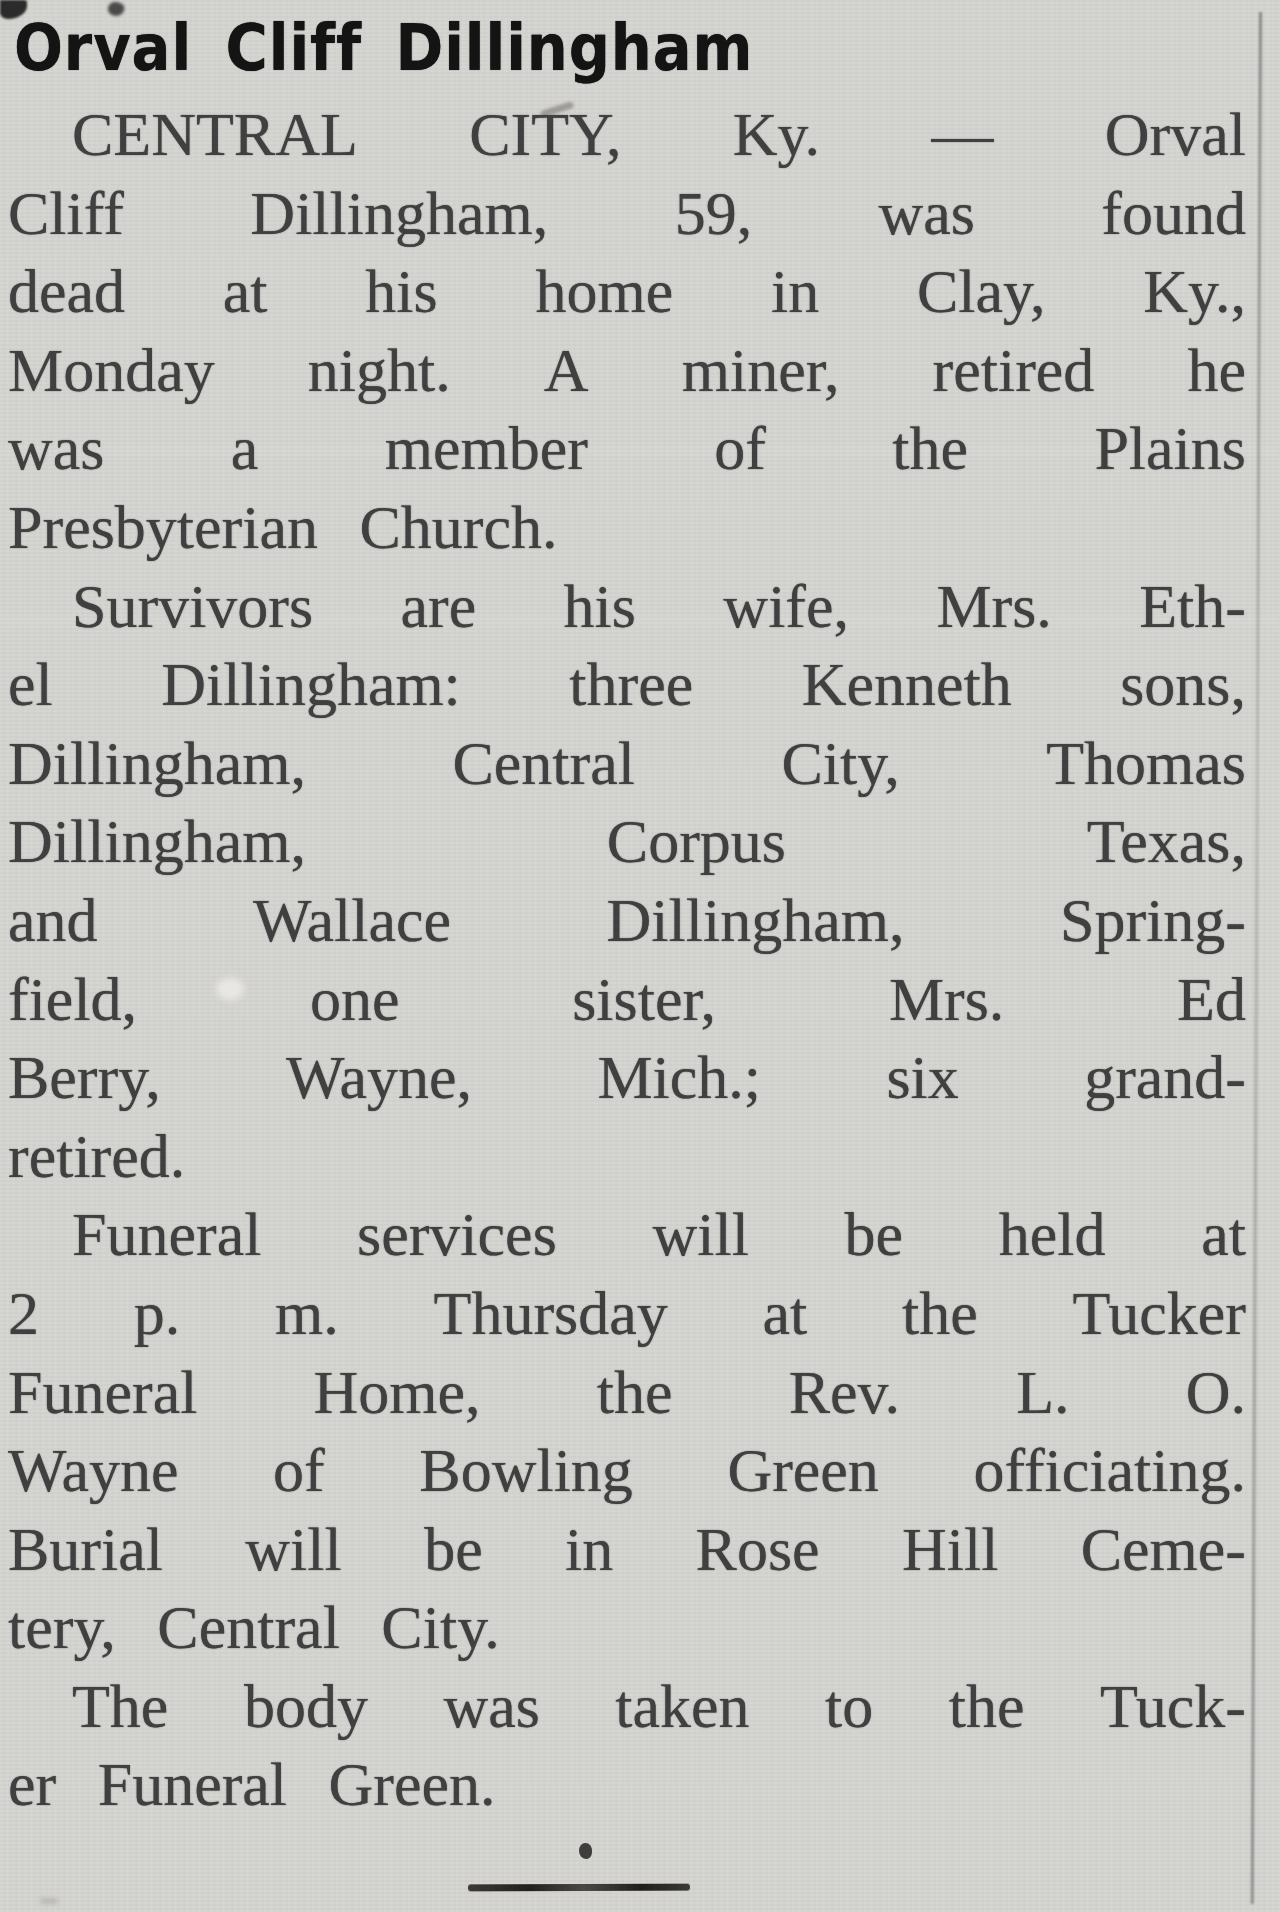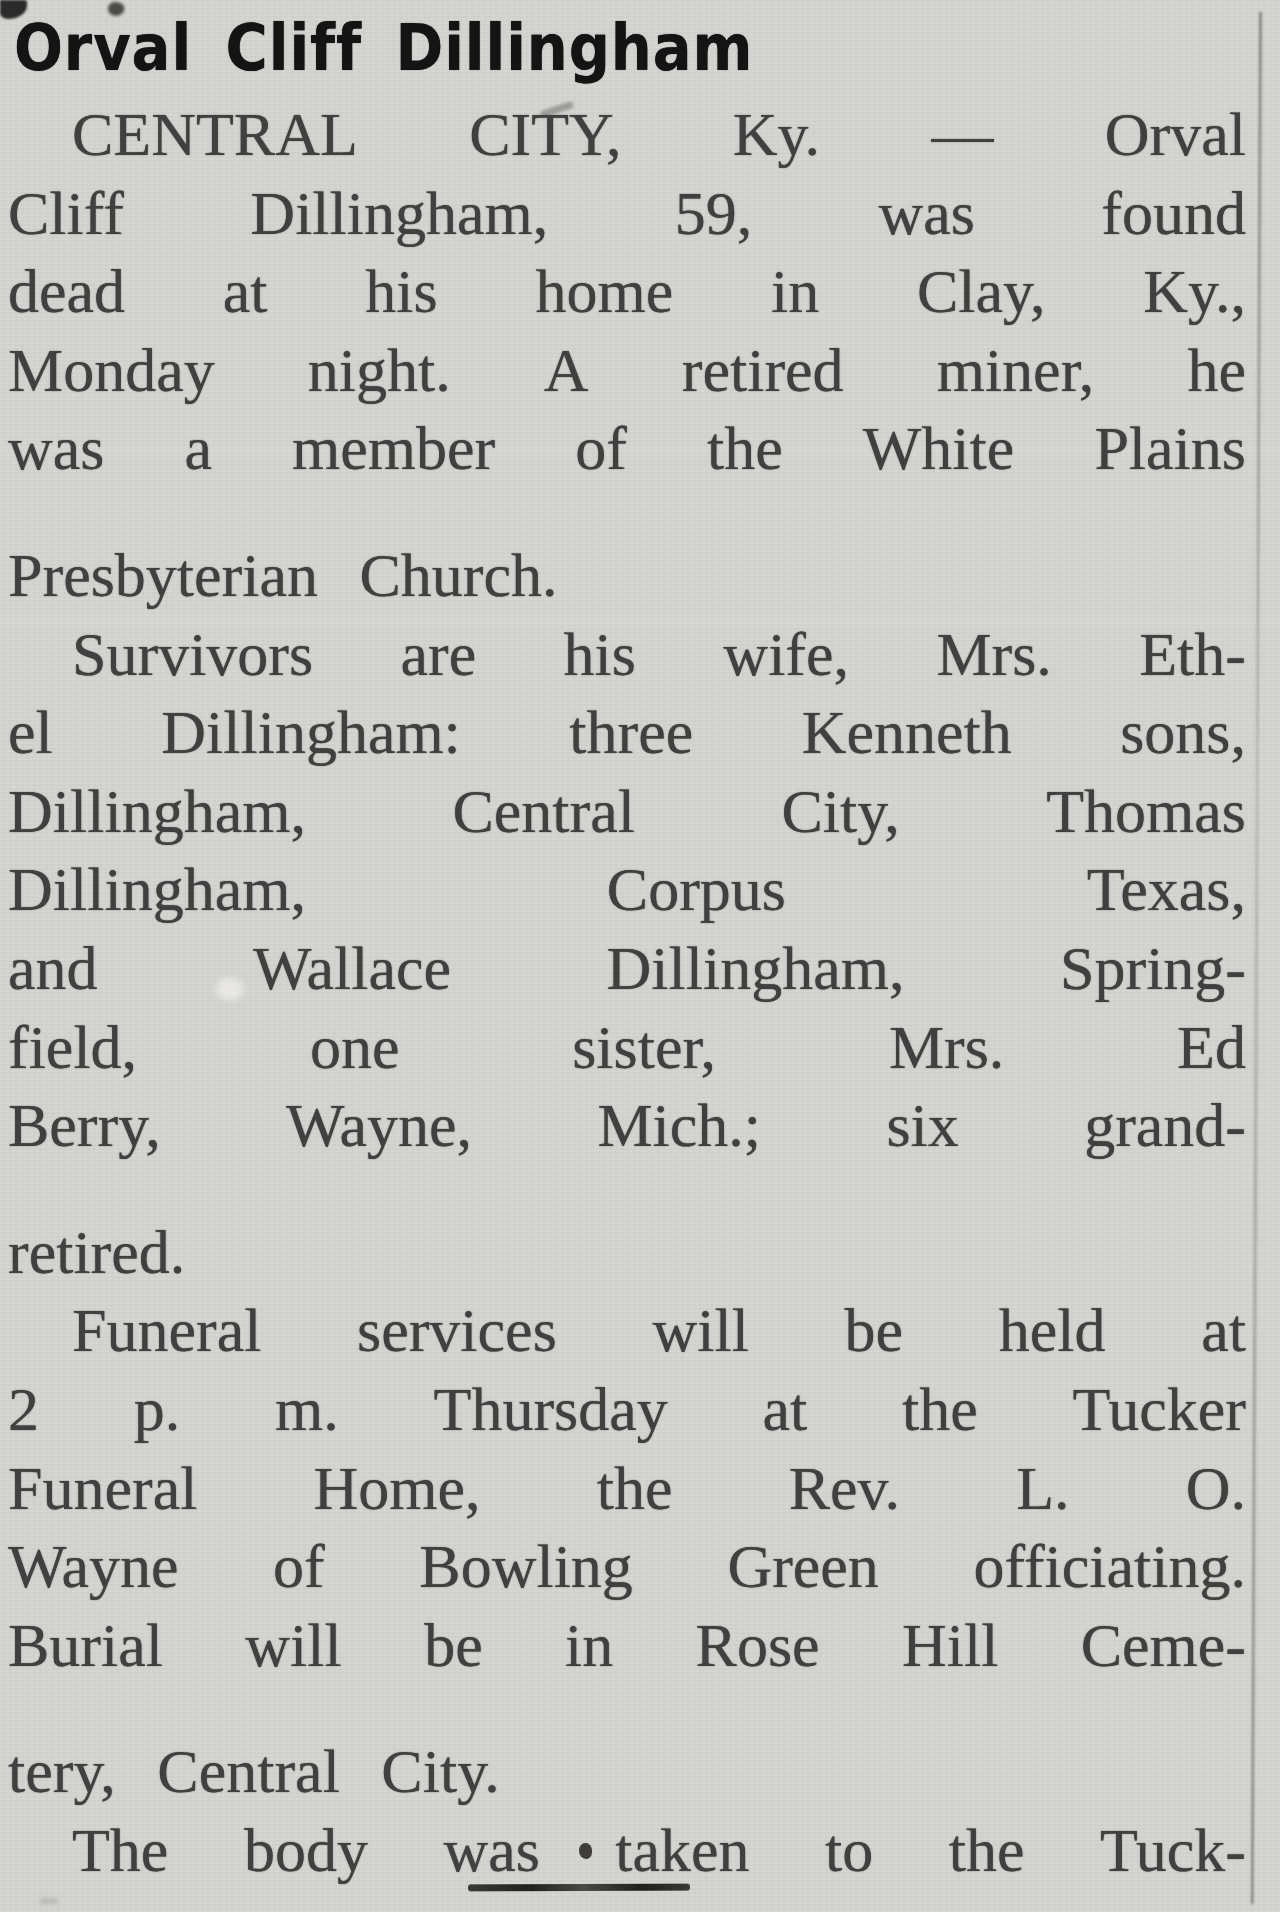--- a/index.html
+++ b/index.html
@@ -36,21 +36,21 @@
   .article {
     position:absolute; left:8px; top:95px; width:1238px;
     font-size:62px; color:#404040;
     text-shadow:0 0 1.2px rgba(25,25,25,.75);
     filter:blur(.28px);
     font-family:Liberation Serif, serif;
   }
   .line { height:78.6px; line-height:78.6px; white-space:nowrap; }
   .line.j { display:flex; justify-content:space-between; align-items:baseline; }
   .line.indent { padding-left:64px; }
-  .line.loose { word-spacing:26px;margin-top:48px; }
+  .line.loose { word-spacing:26px; }
 
   
   .corner-blob { position:absolute; left:0; top:0; width:27px; height:19px;
     background:#2b2b2b; border-radius:0 10% 70% 30%; filter:blur(1.2px); }
   .top-mark { position:absolute; left:108px; top:2px; width:16px; height:14px;
     background:#4a4a48; border-radius:55% 40% 60% 50%;
     transform:rotate(20deg); filter:blur(1.6px); }
   .streak-1 { position:absolute; left:540px; top:106px; width:34px; height:7px;
     background:#9c9b98; border-radius:4px; transform:rotate(-18deg); filter:blur(1.6px); }
   .white-spot { position:absolute; left:216px; top:978px; width:28px; height:22px;
@@ -102,31 +102,30 @@
         <span>his</span>
         <span>home</span>
         <span>in</span>
         <span>Clay,</span>
         <span>Ky.,</span>
       </div>
       <div class="line j">
         <span>Monday</span>
         <span>night.</span>
         <span>A</span>
+        <span>miner,</span>
         <span>retired</span>
-        <span>miner,</span>
         <span>he</span>
       </div>
       <div class="line j">
         <span>was</span>
         <span>a</span>
         <span>member</span>
         <span>of</span>
         <span>the</span>
-        <span>White</span>
         <span>Plains</span>
       </div>
       <div class="line loose">Presbyterian Church.</div>
       <div class="line j indent">
         <span>Survivors</span>
         <span>are</span>
         <span>his</span>
         <span>wife,</span>
         <span>Mrs.</span>
         <span>Eth-</span>

